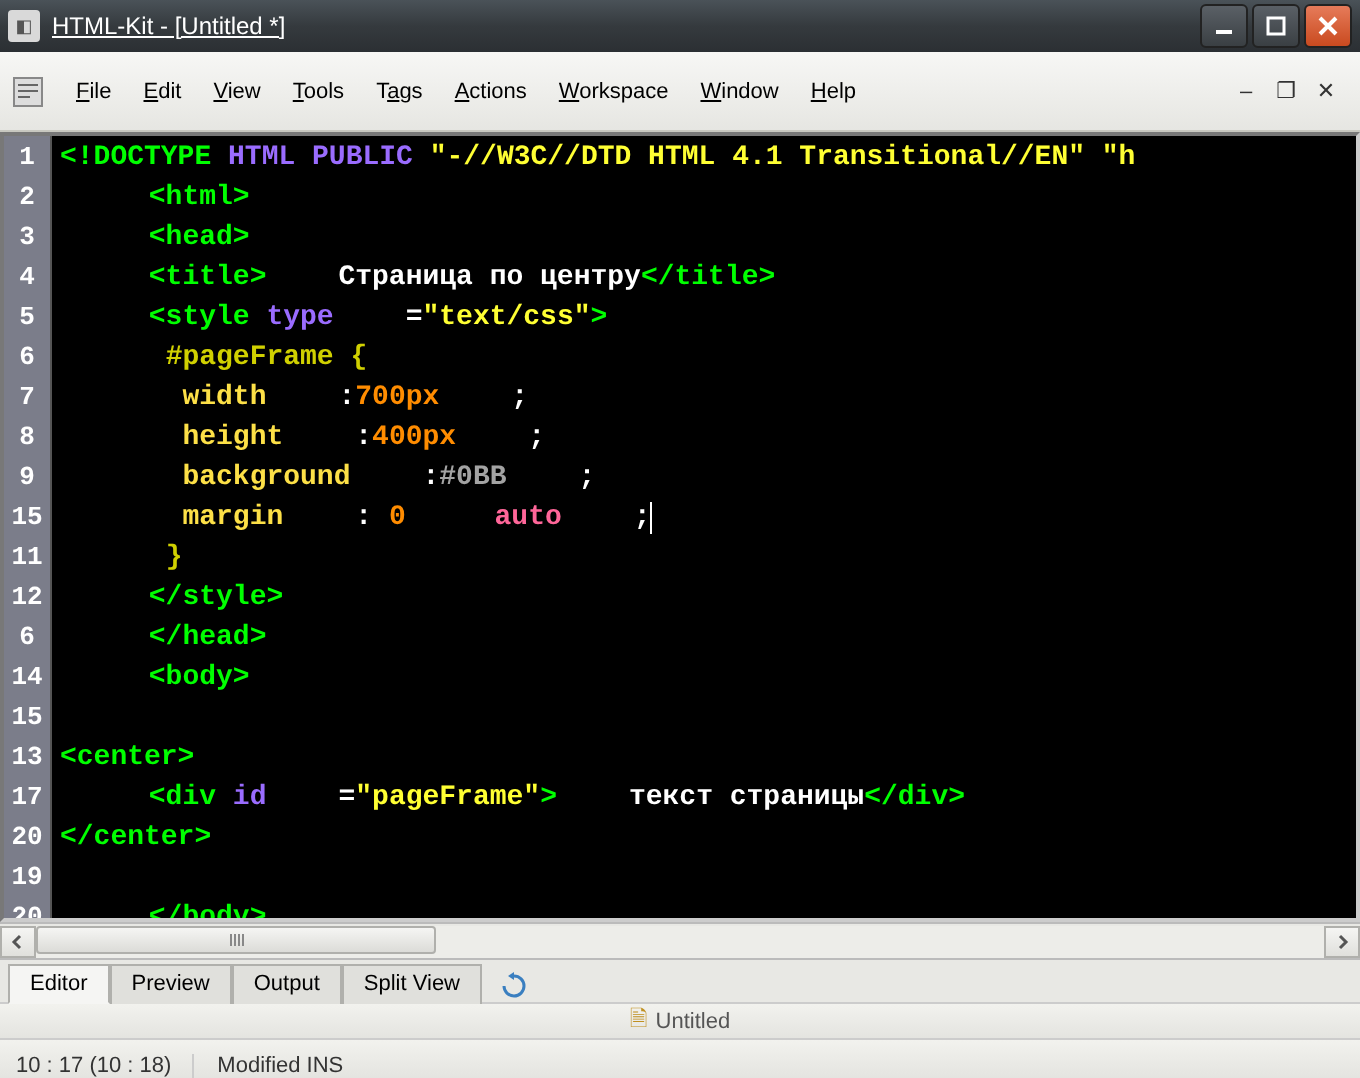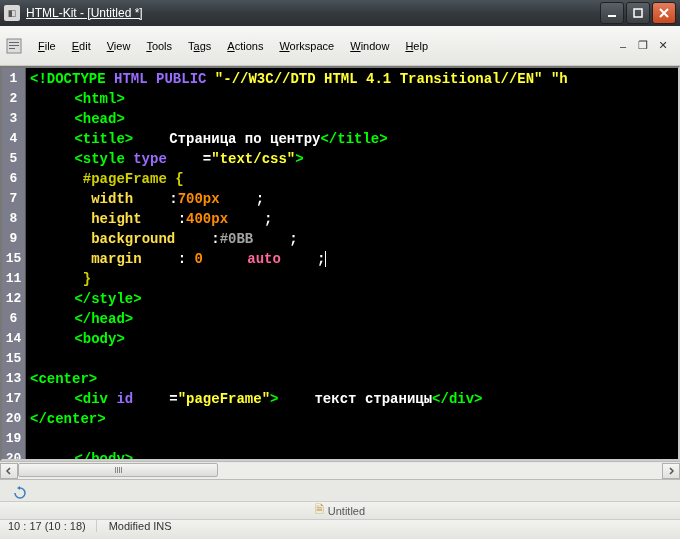--- a/index.html
+++ b/index.html
@@ -178,21 +178,21 @@
   font-size: 11px;
   color: #555;
   gap: 4px;
 }
 .doc-tabbar .doc-icon { color: #c09020; font-size: 11px; }
 .statusbar {
   height: 20px;
   background: linear-gradient(#f2f2ee, #e4e4e0);
   border-top: 1px solid #ccc;
   display: flex;
-  align-items: flex-start;
+  align-items: flex-end;
   padding: 0 8px;
   font-size: 11px;
   color: #333;
   gap: 12px;
 }
 .status-cell { border-right: 1px solid #ccc; padding-right: 10px; }
 </style>
 </head>
 <body>
 
@@ -290,20 +290,26 @@
     </div>
   </div>
   <div class="sc-btn">
     <svg width="8" height="8" viewBox="0 0 8 8">
         <path d="M3 1 L6 4 L3 7" fill="none" stroke="#555" stroke-width="1.5"></path>
       </svg>
   </div>
 </div>
 
 <div class="tabbar">
+  <div id="view-tabs" style="display:flex">
+      <div class="tab active">Editor</div>
+      <div class="tab">Preview</div>
+      <div class="tab">Output</div>
+      <div class="tab">Split View</div>
+    </div>
   <div class="tab-icon">
     <svg width="14" height="14" viewBox="0 0 14 14">
         <path d="M7 2 A5 5 0 1 1 2 7" fill="none" stroke="#3a7fc0" stroke-width="1.5"></path>
         <path d="M7 0 L7 4 L4 2 Z" fill="#3a7fc0"></path>
       </svg>
   </div>
 </div>
 
 <div class="doc-tabbar">
   <span class="doc-icon">🗎</span>

